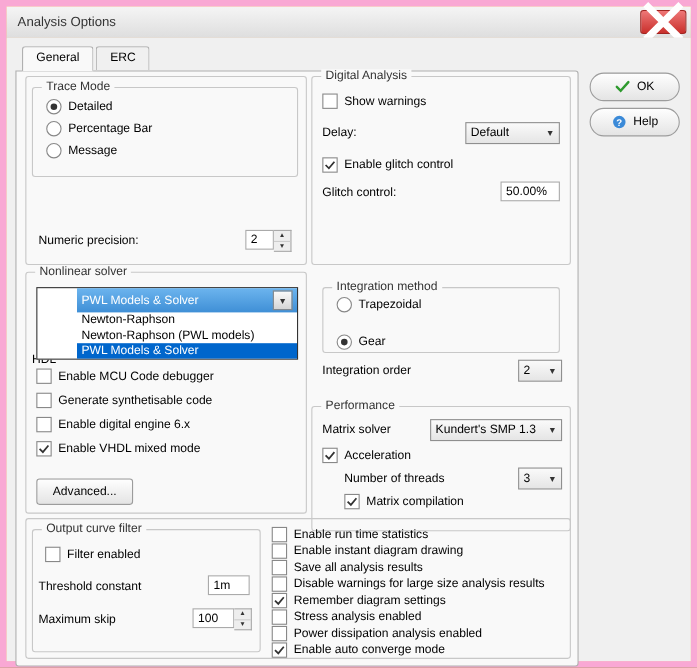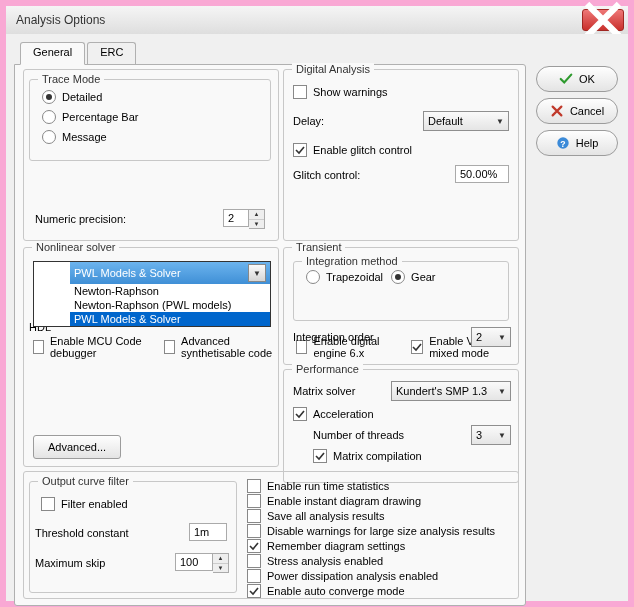--- a/index.html
+++ b/index.html
@@ -59,26 +59,20 @@
 
     <div class="rightbar">
       <div class="winbtn">
         <svg viewBox="0 0 16 16">
             <path d="M2 8 L6 12 L14 3" stroke="#2e9a2e" stroke-width="2.5" fill="none" stroke-linecap="round"></path>
           </svg>
         <span>OK</span>
       </div>
       <div class="winbtn">
         <svg viewBox="0 0 16 16">
-            <path d="M3 3 L13 13 M13 3 L3 13" stroke="#c0392b" stroke-width="2.5" stroke-linecap="round"></path>
-          </svg>
-        <span>Cancel</span>
-      </div>
-      <div class="winbtn">
-        <svg viewBox="0 0 16 16">
             <circle cx="8" cy="8" r="6.5" fill="#3b8ad8"></circle>
             <text x="8" y="12" text-anchor="middle" font-size="10" fill="#fff" font-weight="bold">?</text>
           </svg>
         <span>Help</span>
       </div>
     </div>
 
     <div class="tab-page">
 
       <div class="groupbox" style="left:14px;top:14px;width:240px;height:80px;">
@@ -119,28 +113,28 @@
       <div class="dropdown-open" style="left:18px;top:196px;width:200px;padding-left:36px;">
         <div class="selhead">
           <span>PWL Models &amp; Solver</span>
           <span class="arr-box">▼</span>
         </div>
         <div class="opt">Newton-Raphson</div>
         <div class="opt">Newton-Raphson (PWL models)</div>
         <div class="opt hi">PWL Models &amp; Solver</div>
       </div>
       <span class="lbl" style="position:absolute;left:14px;top:256px;">HDL</span>
-      <div style="position:absolute;left:18px;top:270px;display:flex;flex-direction:row;gap:8px;">
+      <div style="position:absolute;left:18px;top:270px;display:flex;flex-direction:column;gap:8px;">
         <label class="check">
             <span class="box"></span>
             <span>Enable MCU Code debugger</span>
           </label>
         <label class="check">
             <span class="box"></span>
-            <span>Advanced synthetisable code</span>
+            <span>Generate synthetisable code</span>
           </label>
         <label class="check">
             <span class="box"></span>
             <span>Enable digital engine 6.x</span>
           </label>
         <label class="check sel">
             <span class="box">
               <svg viewBox="0 0 10 10">
                 <path d="M1 5 L4 8 L9 2" stroke="#333" stroke-width="1.6" fill="none"></path>
               </svg>
@@ -168,26 +162,23 @@
           <span class="box">
             <svg viewBox="0 0 10 10">
               <path d="M1 5 L4 8 L9 2" stroke="#333" stroke-width="1.6" fill="none"></path>
             </svg>
           </span>
           <span>Enable glitch control</span>
         </label>
       <span class="lbl" style="position:absolute;left:278px;top:104px;">Glitch control:</span>
       <div class="txt" style="position:absolute;left:440px;top:100px;width:54px;">50.00%</div>
 
-      <div class="groupbox" style="left:268px;top:182px;width:234px;height:116px;">
-        <span class="legend">Transient</span>
-      </div>
       <div class="groupbox" style="left:278px;top:196px;width:214px;height:58px;">
         <span class="legend">Integration method</span>
-        <div style="position:absolute;left:12px;top:8px;display:flex;flex-direction:row;gap:8px;">
+        <div style="position:absolute;left:12px;top:8px;display:flex;flex-direction:column;gap:20px;">
           <label class="radio">
               <span class="dot"></span>
               <span>Trapezoidal</span>
             </label>
           <label class="radio sel">
               <span class="dot"></span>
               <span>Gear</span>
             </label>
         </div>
       </div>

